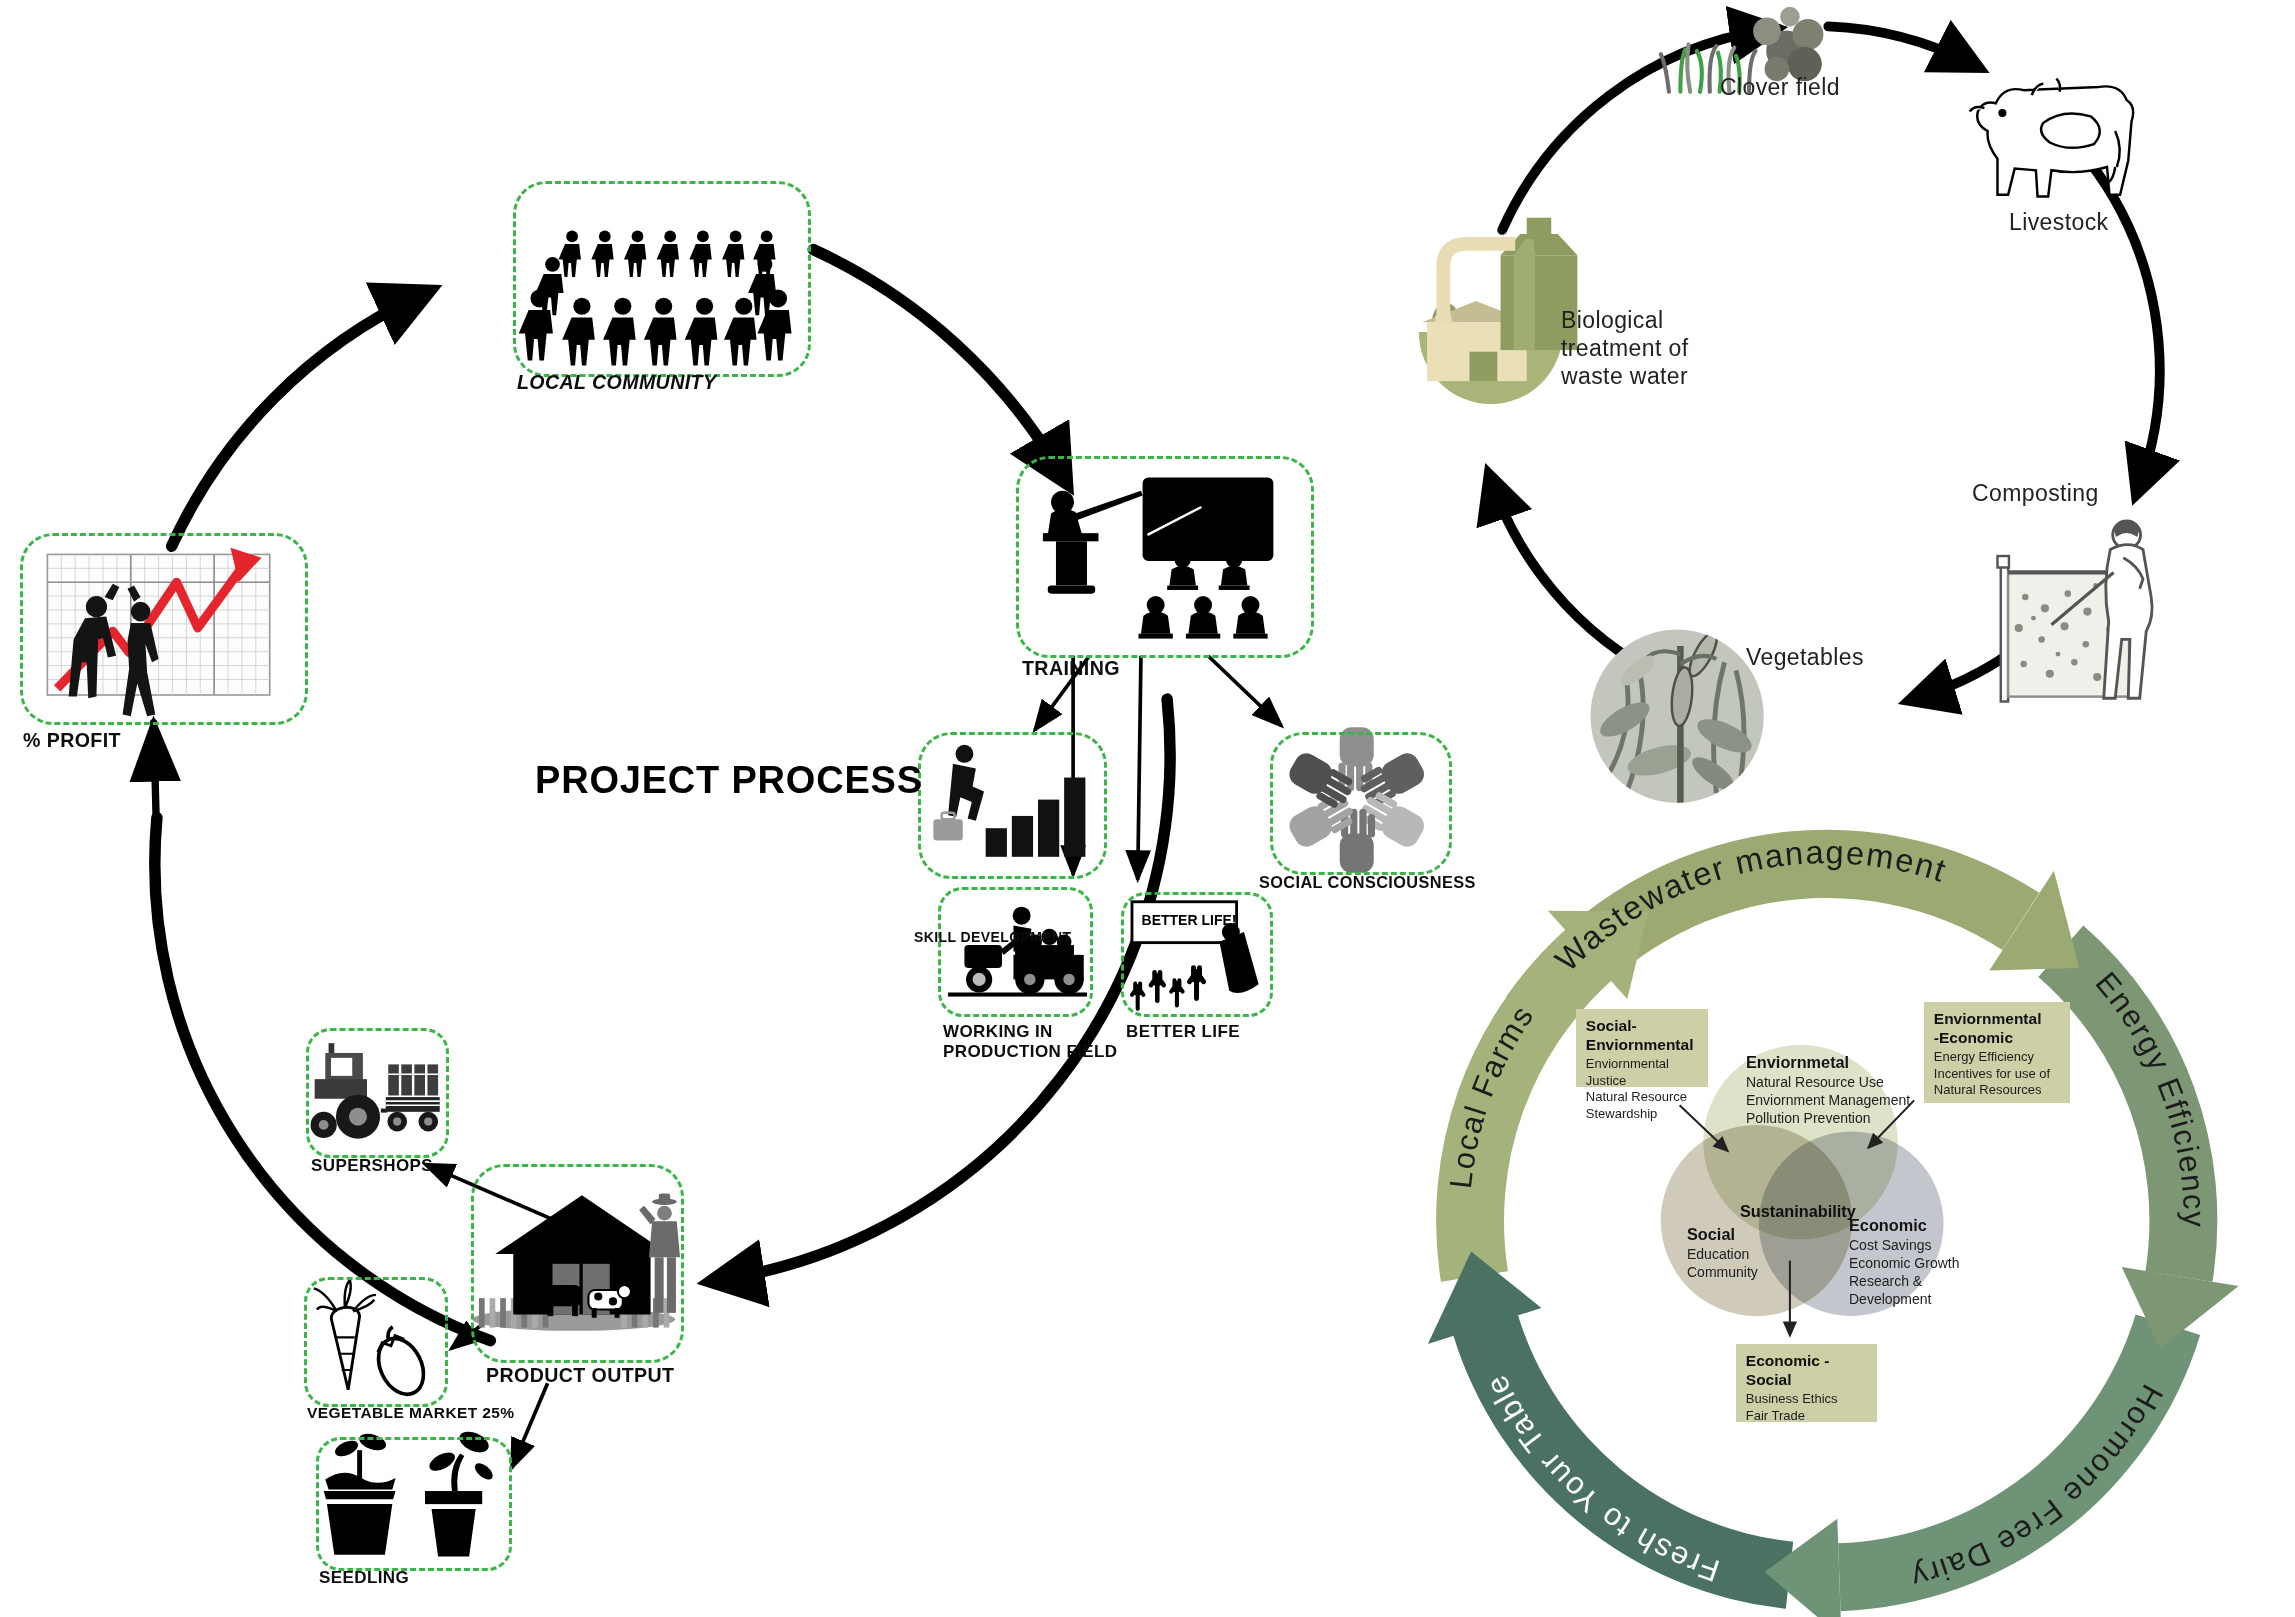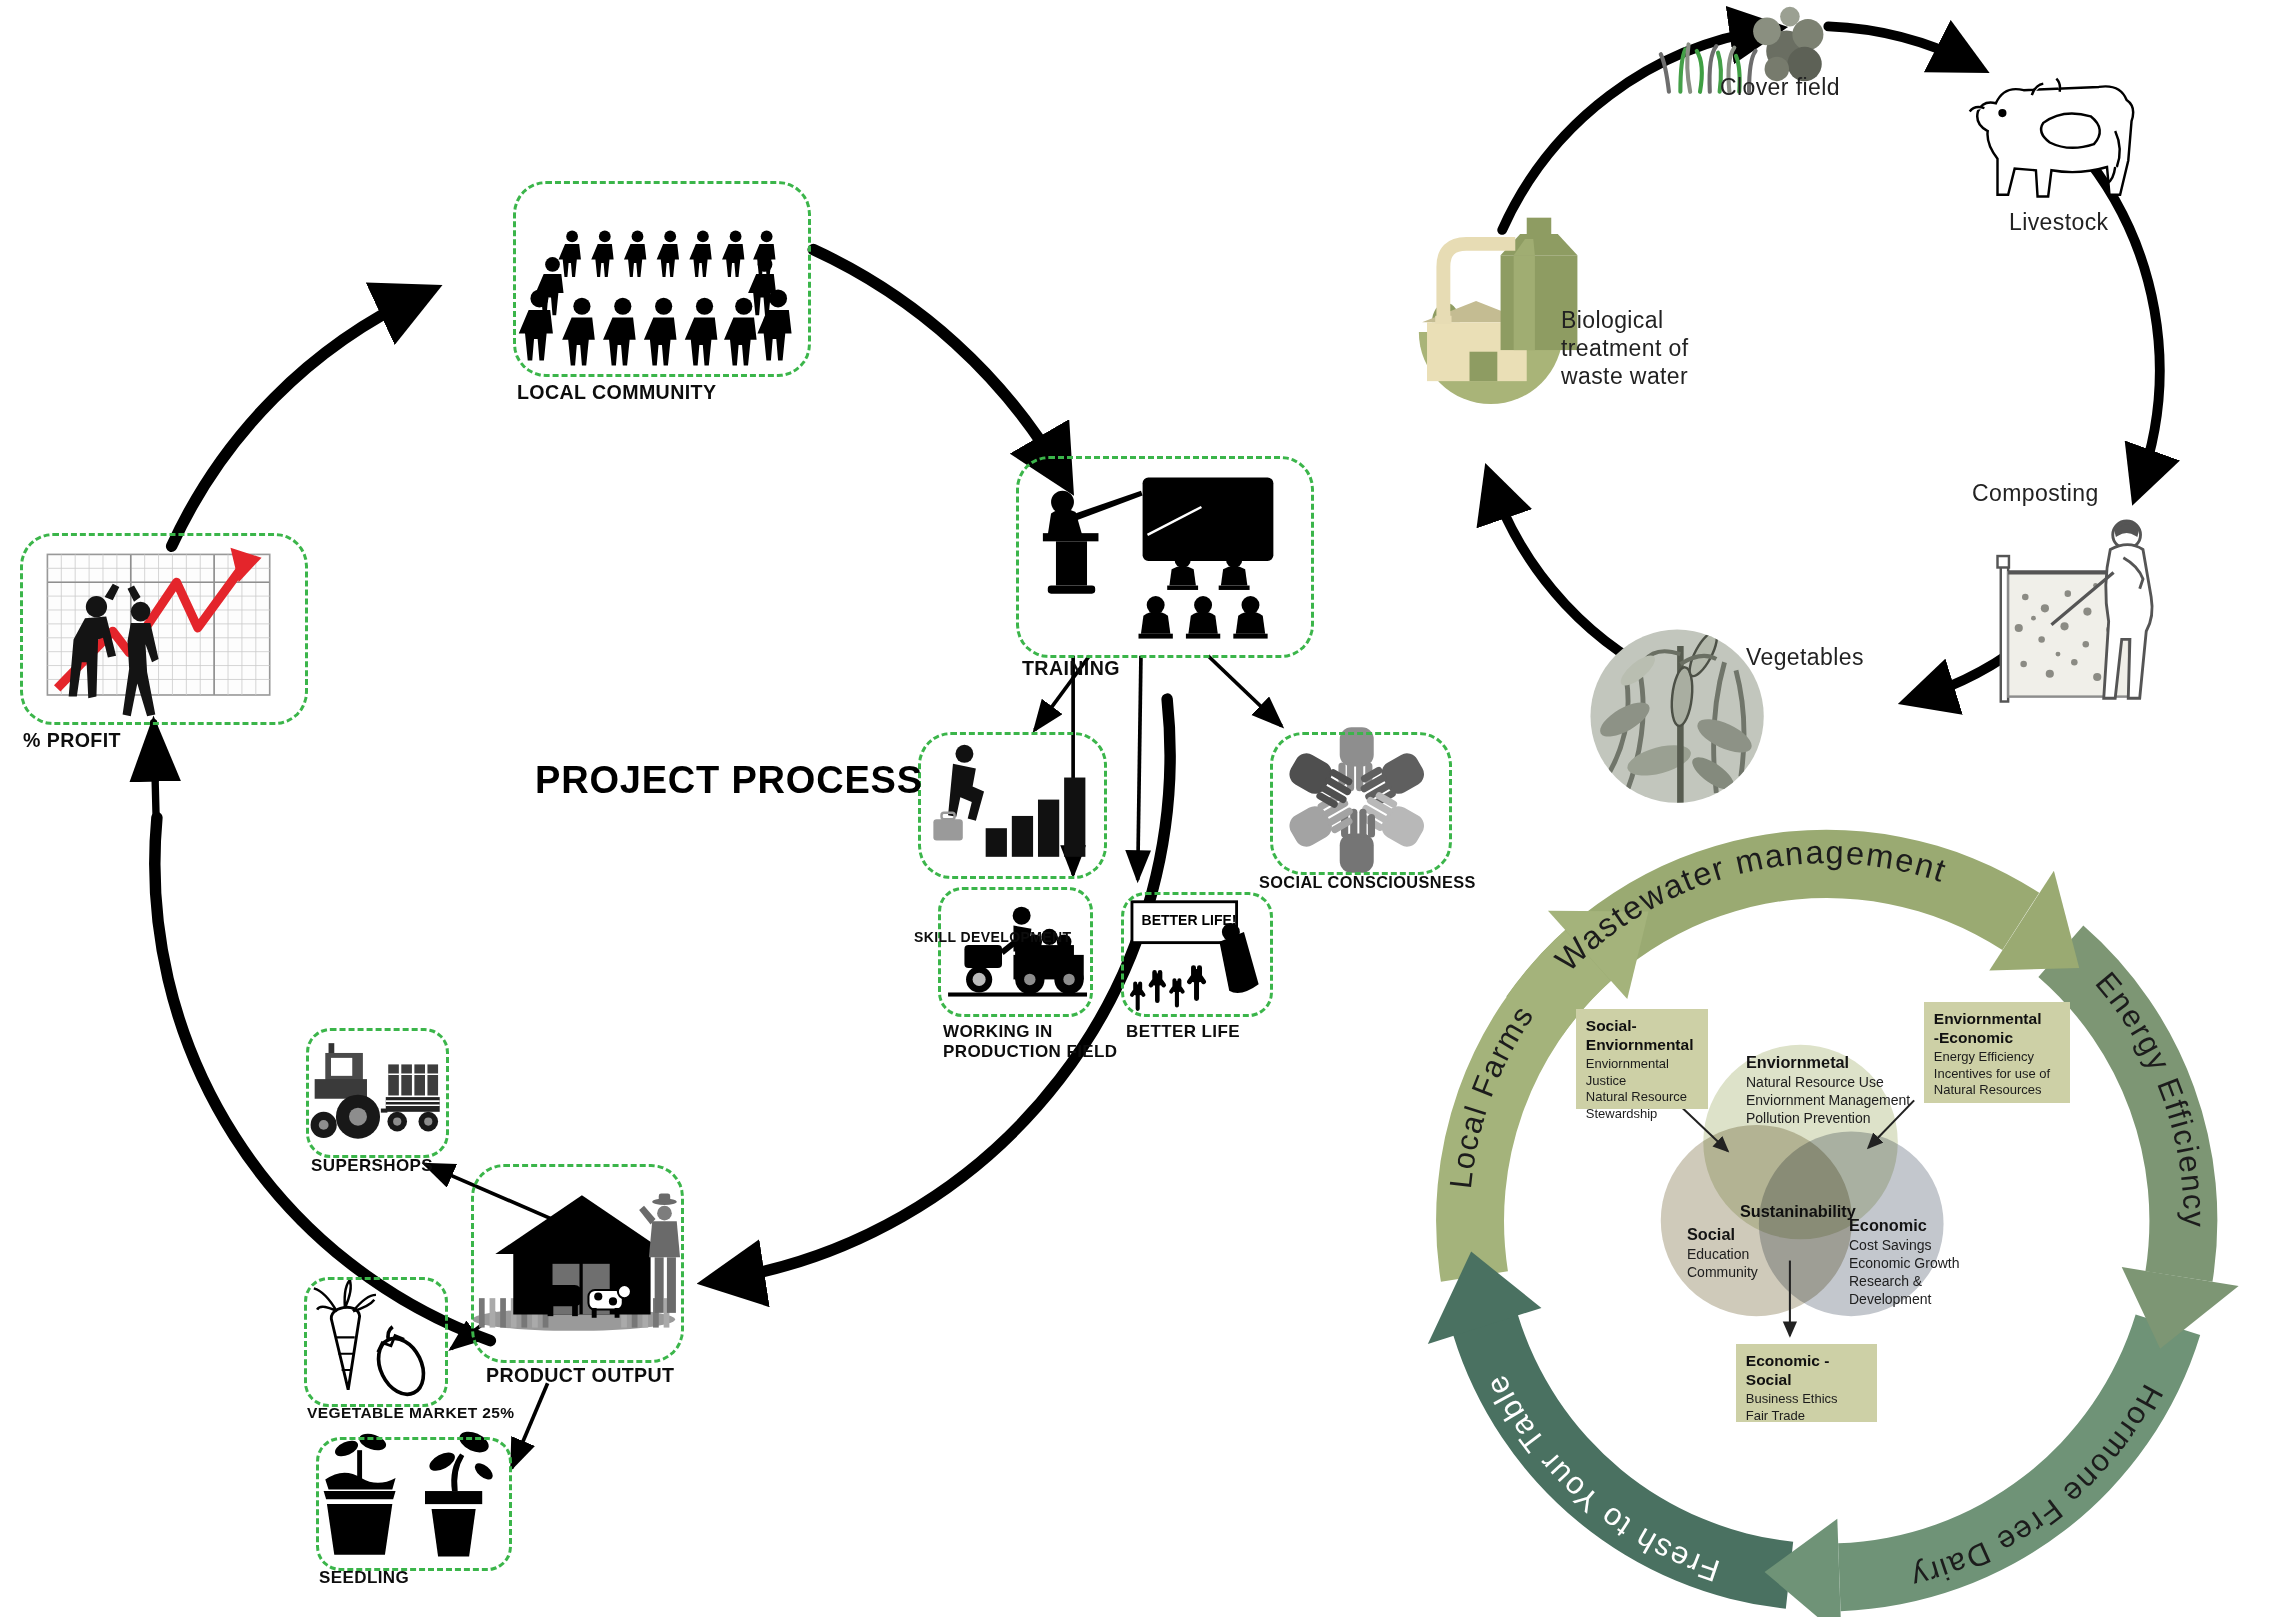--- a/index.html
+++ b/index.html
@@ -433,21 +433,21 @@
 <div class="dashbox" style="left:1270px;top:732px;width:176px;height:137px;"></div>
 <div class="dashbox" style="left:938px;top:887px;width:149px;height:124px;border-radius:24.5px;"></div>
 <div class="dashbox" style="left:1121px;top:892px;width:146px;height:119px;border-radius:24.5px;"></div>
 <div class="dashbox" style="left:306px;top:1028px;width:137px;height:124px;border-radius:24.5px;"></div>
 <div class="dashbox" style="left:471px;top:1164px;width:207px;height:193px;"></div>
 <div class="dashbox" style="left:304px;top:1277px;width:138px;height:124px;border-radius:24.5px;"></div>
 <div class="dashbox" style="left:316px;top:1437px;width:190px;height:128px;border-radius:24.5px;"></div>
 
 <div class="title" style="left:535px;top:759px;">PROJECT PROCESS</div>
 
-<div class="nlabel" style="left:517px;top:381px;">LOCAL COMMUNITY</div>
+<div class="nlabel" style="left:517px;top:371px;font-style:italic;">LOCAL COMMUNITY</div>
 <div class="nlabel" style="left:23px;top:729px;">% PROFIT</div>
 <div class="nlabel" style="left:1022px;top:657px;">TRAINING</div>
 <div class="nlabel" style="left:914px;top:881px;font-size:14px;margin-top:48px;">SKILL DEVELOPMENT</div>
 <div class="nlabel" style="left:1259px;top:873px;font-size:16.3px;">SOCIAL CONSCIOUSNESS</div>
 <div class="nlabel" style="left:943px;top:1022px;font-size:17px;">WORKING IN
 PRODUCTION FIELD</div>
 <div class="nlabel" style="left:1126px;top:1022px;font-size:17px;">BETTER LIFE</div>
 <div class="nlabel" style="left:311px;top:1156px;font-size:17px;">SUPERSHOPS</div>
 <div class="nlabel" style="left:486px;top:1364px;">PRODUCT OUTPUT</div>
 <div class="nlabel" style="left:307px;top:1404px;font-size:15.5px;">VEGETABLE MARKET 25%</div>
@@ -456,21 +456,21 @@
 <div class="signtext" style="left:1135px;top:912px;width:108px;">BETTER LIFE!</div>
 
 <div class="flabel" style="left:1720px;top:74px;">Clover field</div>
 <div class="flabel" style="left:2009px;top:209px;">Livestock</div>
 <div class="flabel" style="left:1561px;top:306px;line-height:1.22;">Biological
 treatment of
 waste water</div>
 <div class="flabel" style="left:1972px;top:480px;">Composting</div>
 <div class="flabel" style="left:1746px;top:644px;">Vegetables</div>
 
-<div class="kbox" style="left:1576px;top:1009px;width:132px;height:100px;">
+<div class="kbox" style="left:1576px;top:1009px;width:132px;height:78px;">
   <div class="bt">Social-
 Enviornmental</div>
   <div class="bb">Enviornmental Justice
 Natural Resource
 Stewardship</div>
 </div>
 <div class="kbox" style="left:1924px;top:1002px;width:146px;height:101px;">
   <div class="bt">Enviornmental
 -Economic</div>
   <div class="bb">Energy Efficiency

